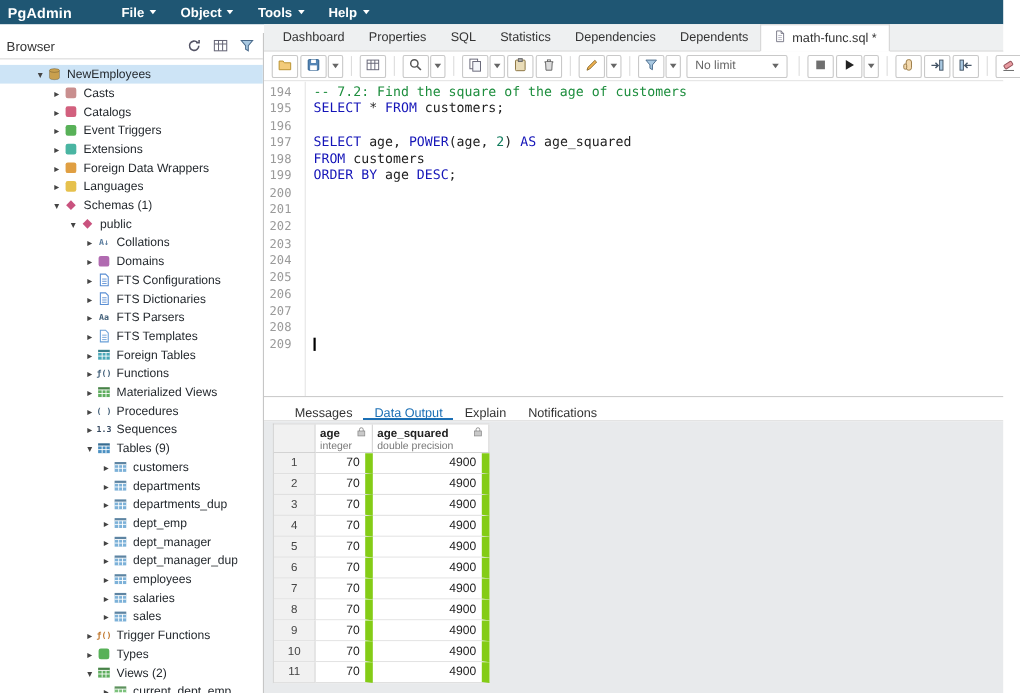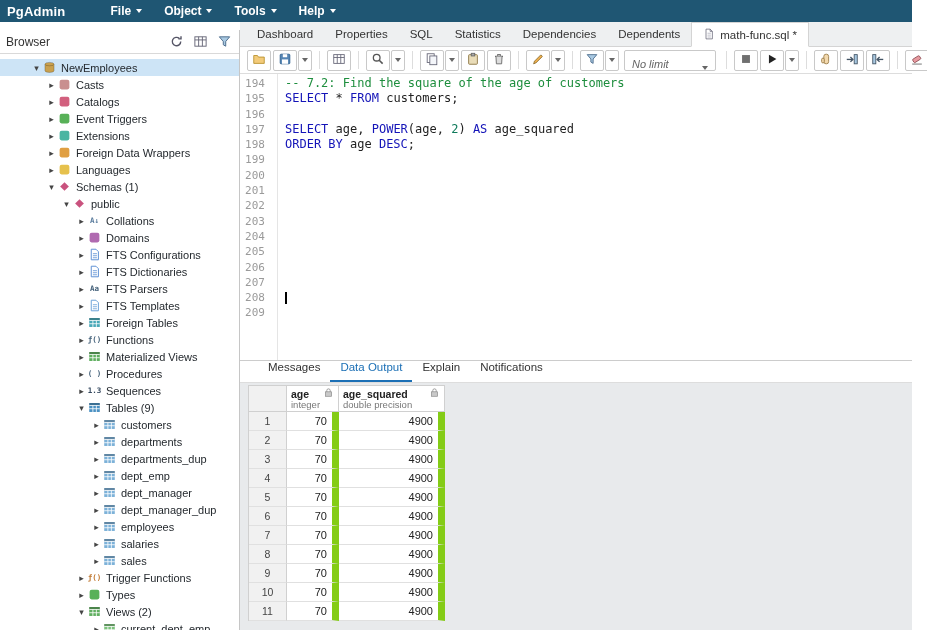--- a/index.html
+++ b/index.html
@@ -49,22 +49,22 @@
                 margin-bottom:-1px; }
 
   .qtoolbar { height:27px; background:#fff; border-bottom:1px solid #ddd; display:flex;
               align-items:center; padding:0 7px; gap:2px; flex:0 0 auto; }
   .tbtn { height:21px; min-width:24px; background:#fff; border:1px solid #c9c9c9; border-radius:2px;
           display:flex; align-items:center; justify-content:center; padding:0 3px; }
   .tcaret { min-width:14px; width:14px; margin-left:-1px; }
   .tsep { width:1px; height:18px; background:#ddd; margin:0 5px; flex:0 0 auto; }
   .tspacer { flex:1; }
   .tlimit { height:21px; min-width:92px; border:1px solid #c9c9c9; border-radius:2px;
-            display:flex; align-items:flex-end; justify-content:space-between; gap:10px;
-            padding:0 7px; font-size:11px; color:#666; margin:0 3px;font-style:italic; }
+            display:flex; align-items:center; justify-content:space-between; gap:10px;
+            padding:0 7px; font-size:11px; color:#666; margin:0 3px; }
   .caret { width:0; height:0; border-left:3.5px solid transparent;
            border-right:3.5px solid transparent; border-top:4px solid #666; }
 
   .connbar { height:19px; background:var(--connection-bar,#3d6b80); color:#fff; font-size:11px;
              display:flex; align-items:center; flex:0 0 auto; }
   .conn-ic { width:22px; height:100%; background:rgba(0,0,0,.18); display:flex; align-items:center;
              justify-content:center; margin-right:9px; flex:0 0 auto; }
 
   .editor-tabs { height:22px; background:#fff; border-bottom:1px solid #ddd; display:flex;
                  align-items:stretch; padding-left:10px; font-size:11.5px; flex:0 0 auto; }
@@ -83,21 +83,21 @@
   .tok-n { color:var(--number,#0e7a5a); }
   .tok-p { color:#222; }
   .cursor { display:inline-block; width:1.5px; height:12px; background:#000;
             vertical-align:middle; }
 
   
   .output { height:270px; flex:0 0 auto; border-top:1px solid #ccc; display:flex;
             flex-direction:column; background:#fff; }
   .output-tabs { height:22px; display:flex; align-items:stretch; padding-left:18px;
                  border-bottom:1px solid #ddd; font-size:11.5px; flex:0 0 auto; }
-  .otab { display:flex; align-items:flex-start; padding:0 10px; color:#333; }
+  .otab { display:flex; align-items:flex-end; padding:0 10px; color:#333; }
   .otab.active { color:var(--accent,#1b6fb5); box-shadow: inset 0 -2px 0 var(--accent,#1b6fb5); }
   .grid { flex:1; background:#e8eaec; overflow:hidden; padding:2px 0 0 8px; }
   .grid-table { display:inline-block; background:#fff; border-left:1px solid #d0d0d0;
                 border-top:1px solid #d0d0d0; }
   .ghead { display:flex; }
   .gh-corner { width:38px; height:26px; background:#f1f1f1; border-right:1px solid #d0d0d0;
                border-bottom:1px solid #d0d0d0; }
   .gh-col { height:26px; background:#fff; border-right:1px solid #d0d0d0;
             border-bottom:1px solid #d0d0d0; padding:2px 4px; display:flex;
             flex-direction:column; justify-content:center; }
@@ -664,20 +664,21 @@
           <div>206</div>
           <div>207</div>
           <div>208</div>
           <div>209</div>
         </div>
       <div class="code">
           <div class="cl"><span class="tok-c">-- 7.2: Find the square of the age of customers</span></div>
           <div class="cl"><span class="tok-k">SELECT</span><span class="tok-p"> * </span><span class="tok-k">FROM</span><span class="tok-p"> customers;</span></div>
           <div class="cl"></div>
           <div class="cl"><span class="tok-k">SELECT</span><span class="tok-p"> age, </span><span class="tok-k">POWER</span><span class="tok-p">(age, </span><span class="tok-n">2</span><span class="tok-p">) </span><span class="tok-k">AS</span><span class="tok-p"> age_squared</span></div>
+          <div class="cl"><span class="tok-k">FROM</span><span class="tok-p"> customers</span></div>
           <div class="cl"><span class="tok-k">ORDER BY</span><span class="tok-p"> age </span><span class="tok-k">DESC</span><span class="tok-p">;</span></div>
           <div class="cl"></div>
           <div class="cl"></div>
           <div class="cl"></div>
           <div class="cl"></div>
           <div class="cl"></div>
           <div class="cl"></div>
           <div class="cl"></div>
           <div class="cl"></div>
           <div class="cl"></div>

